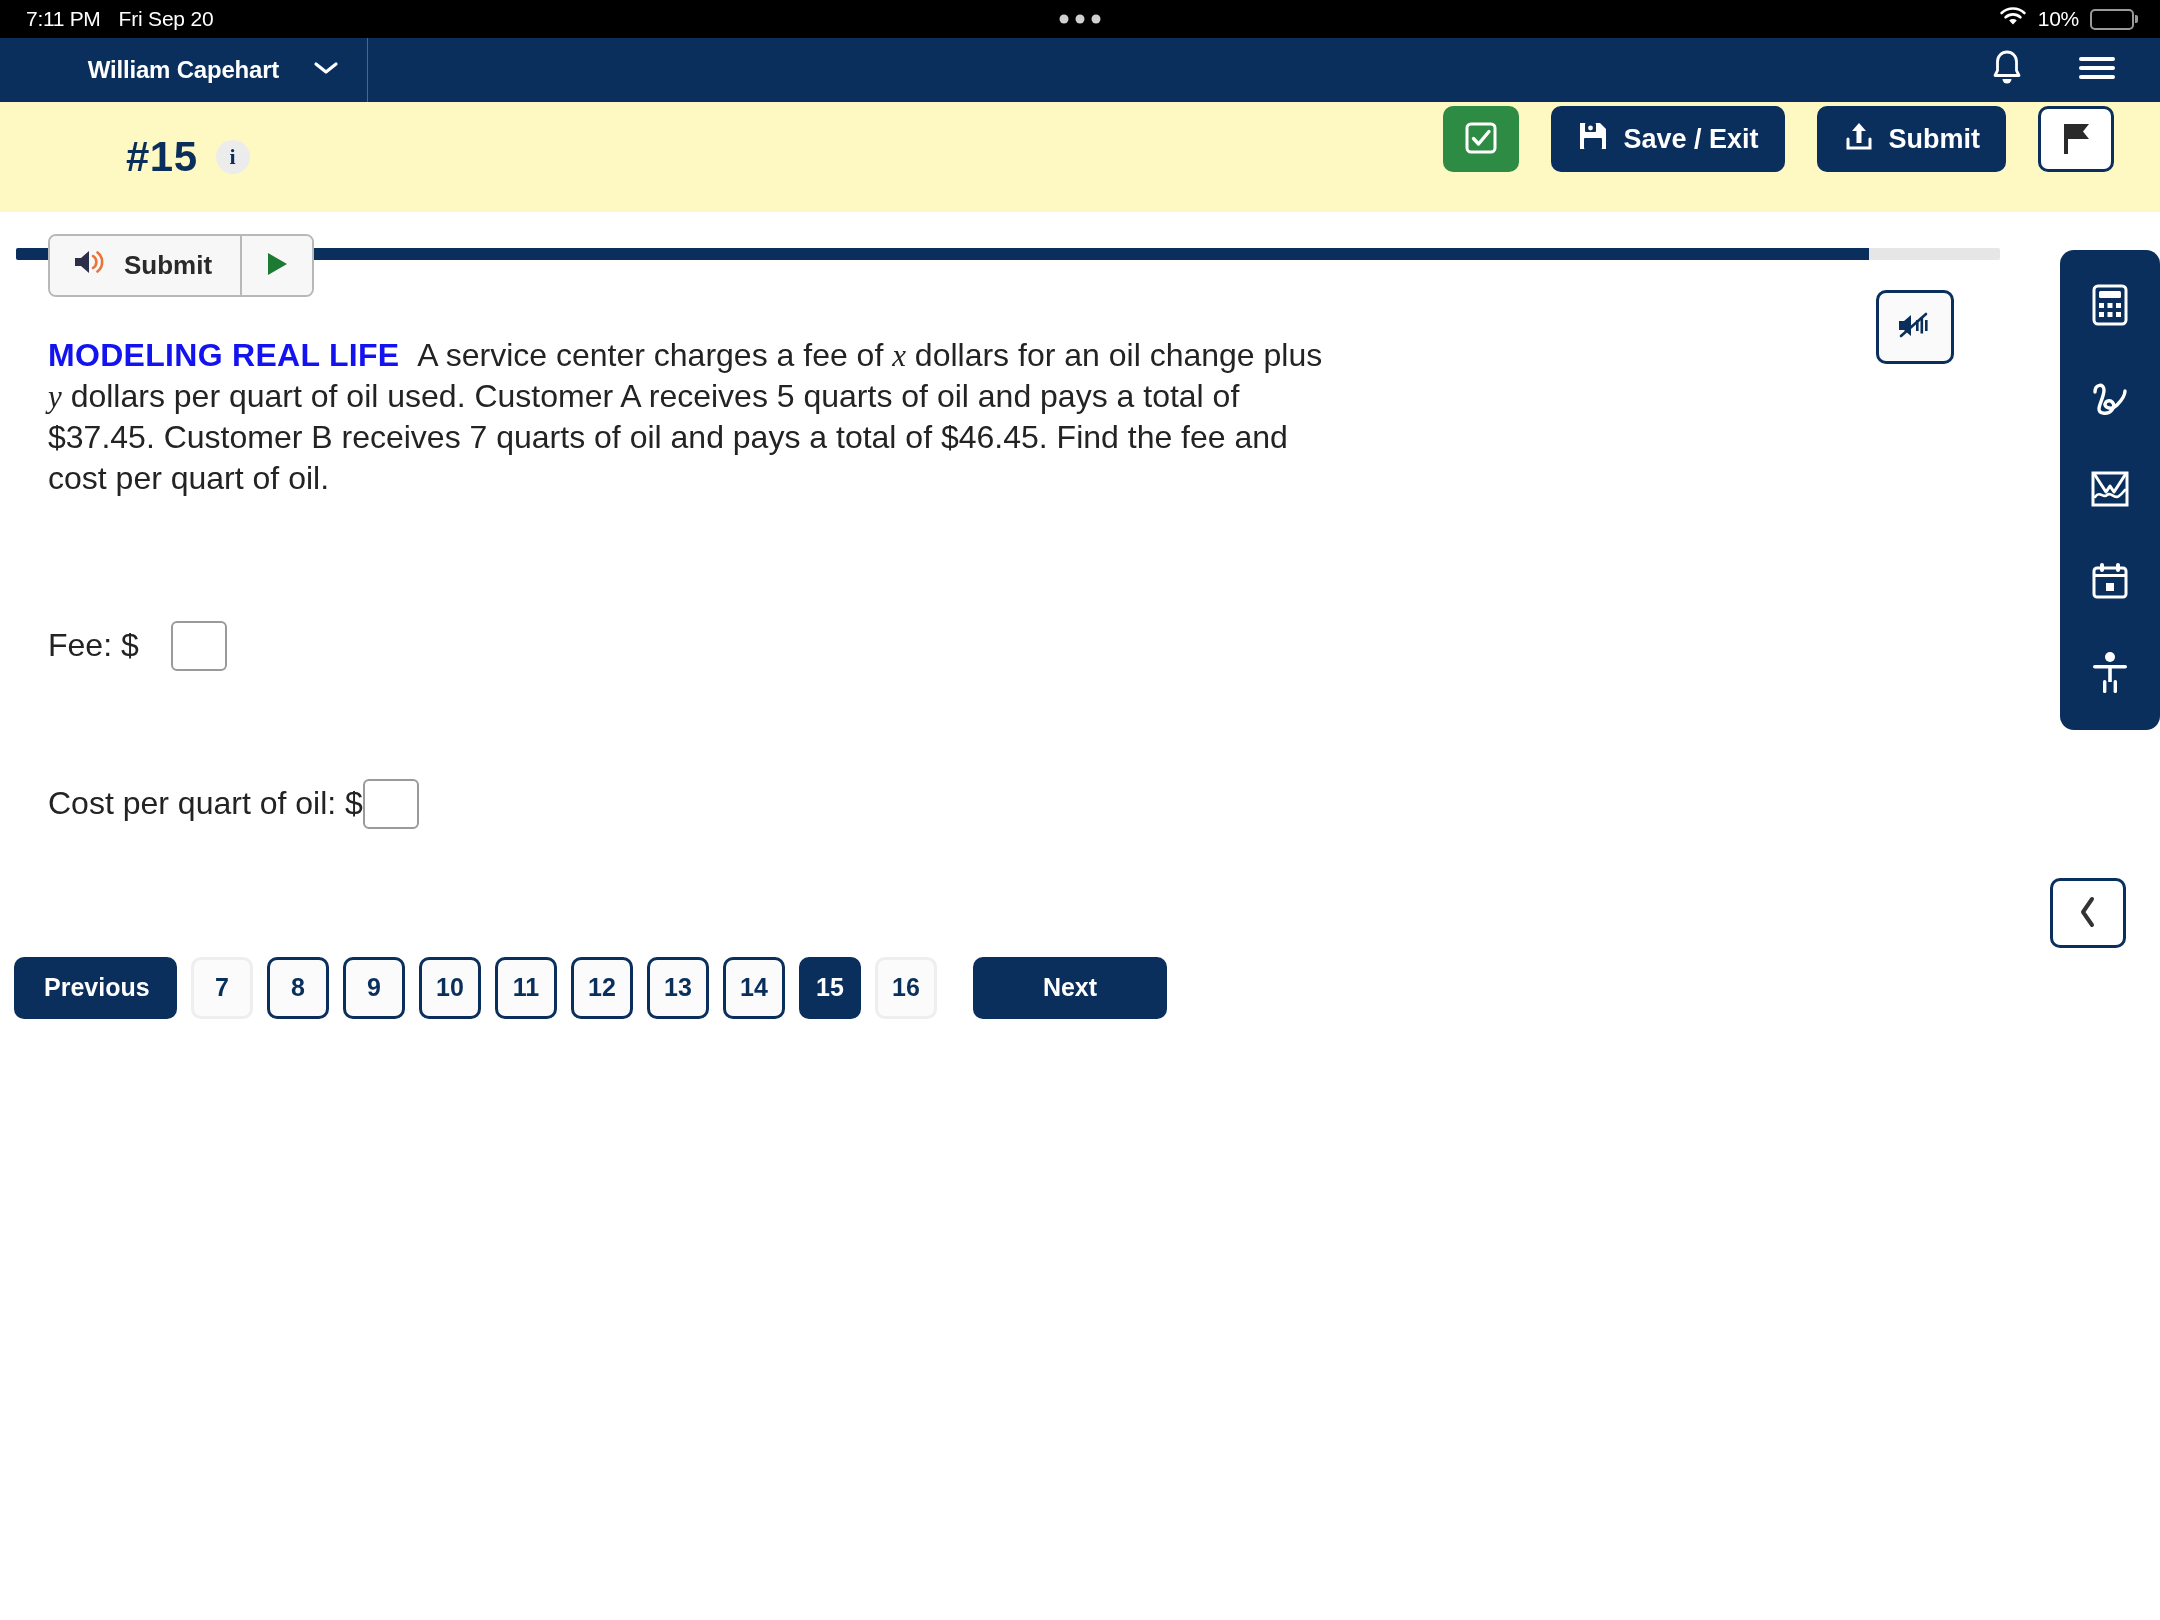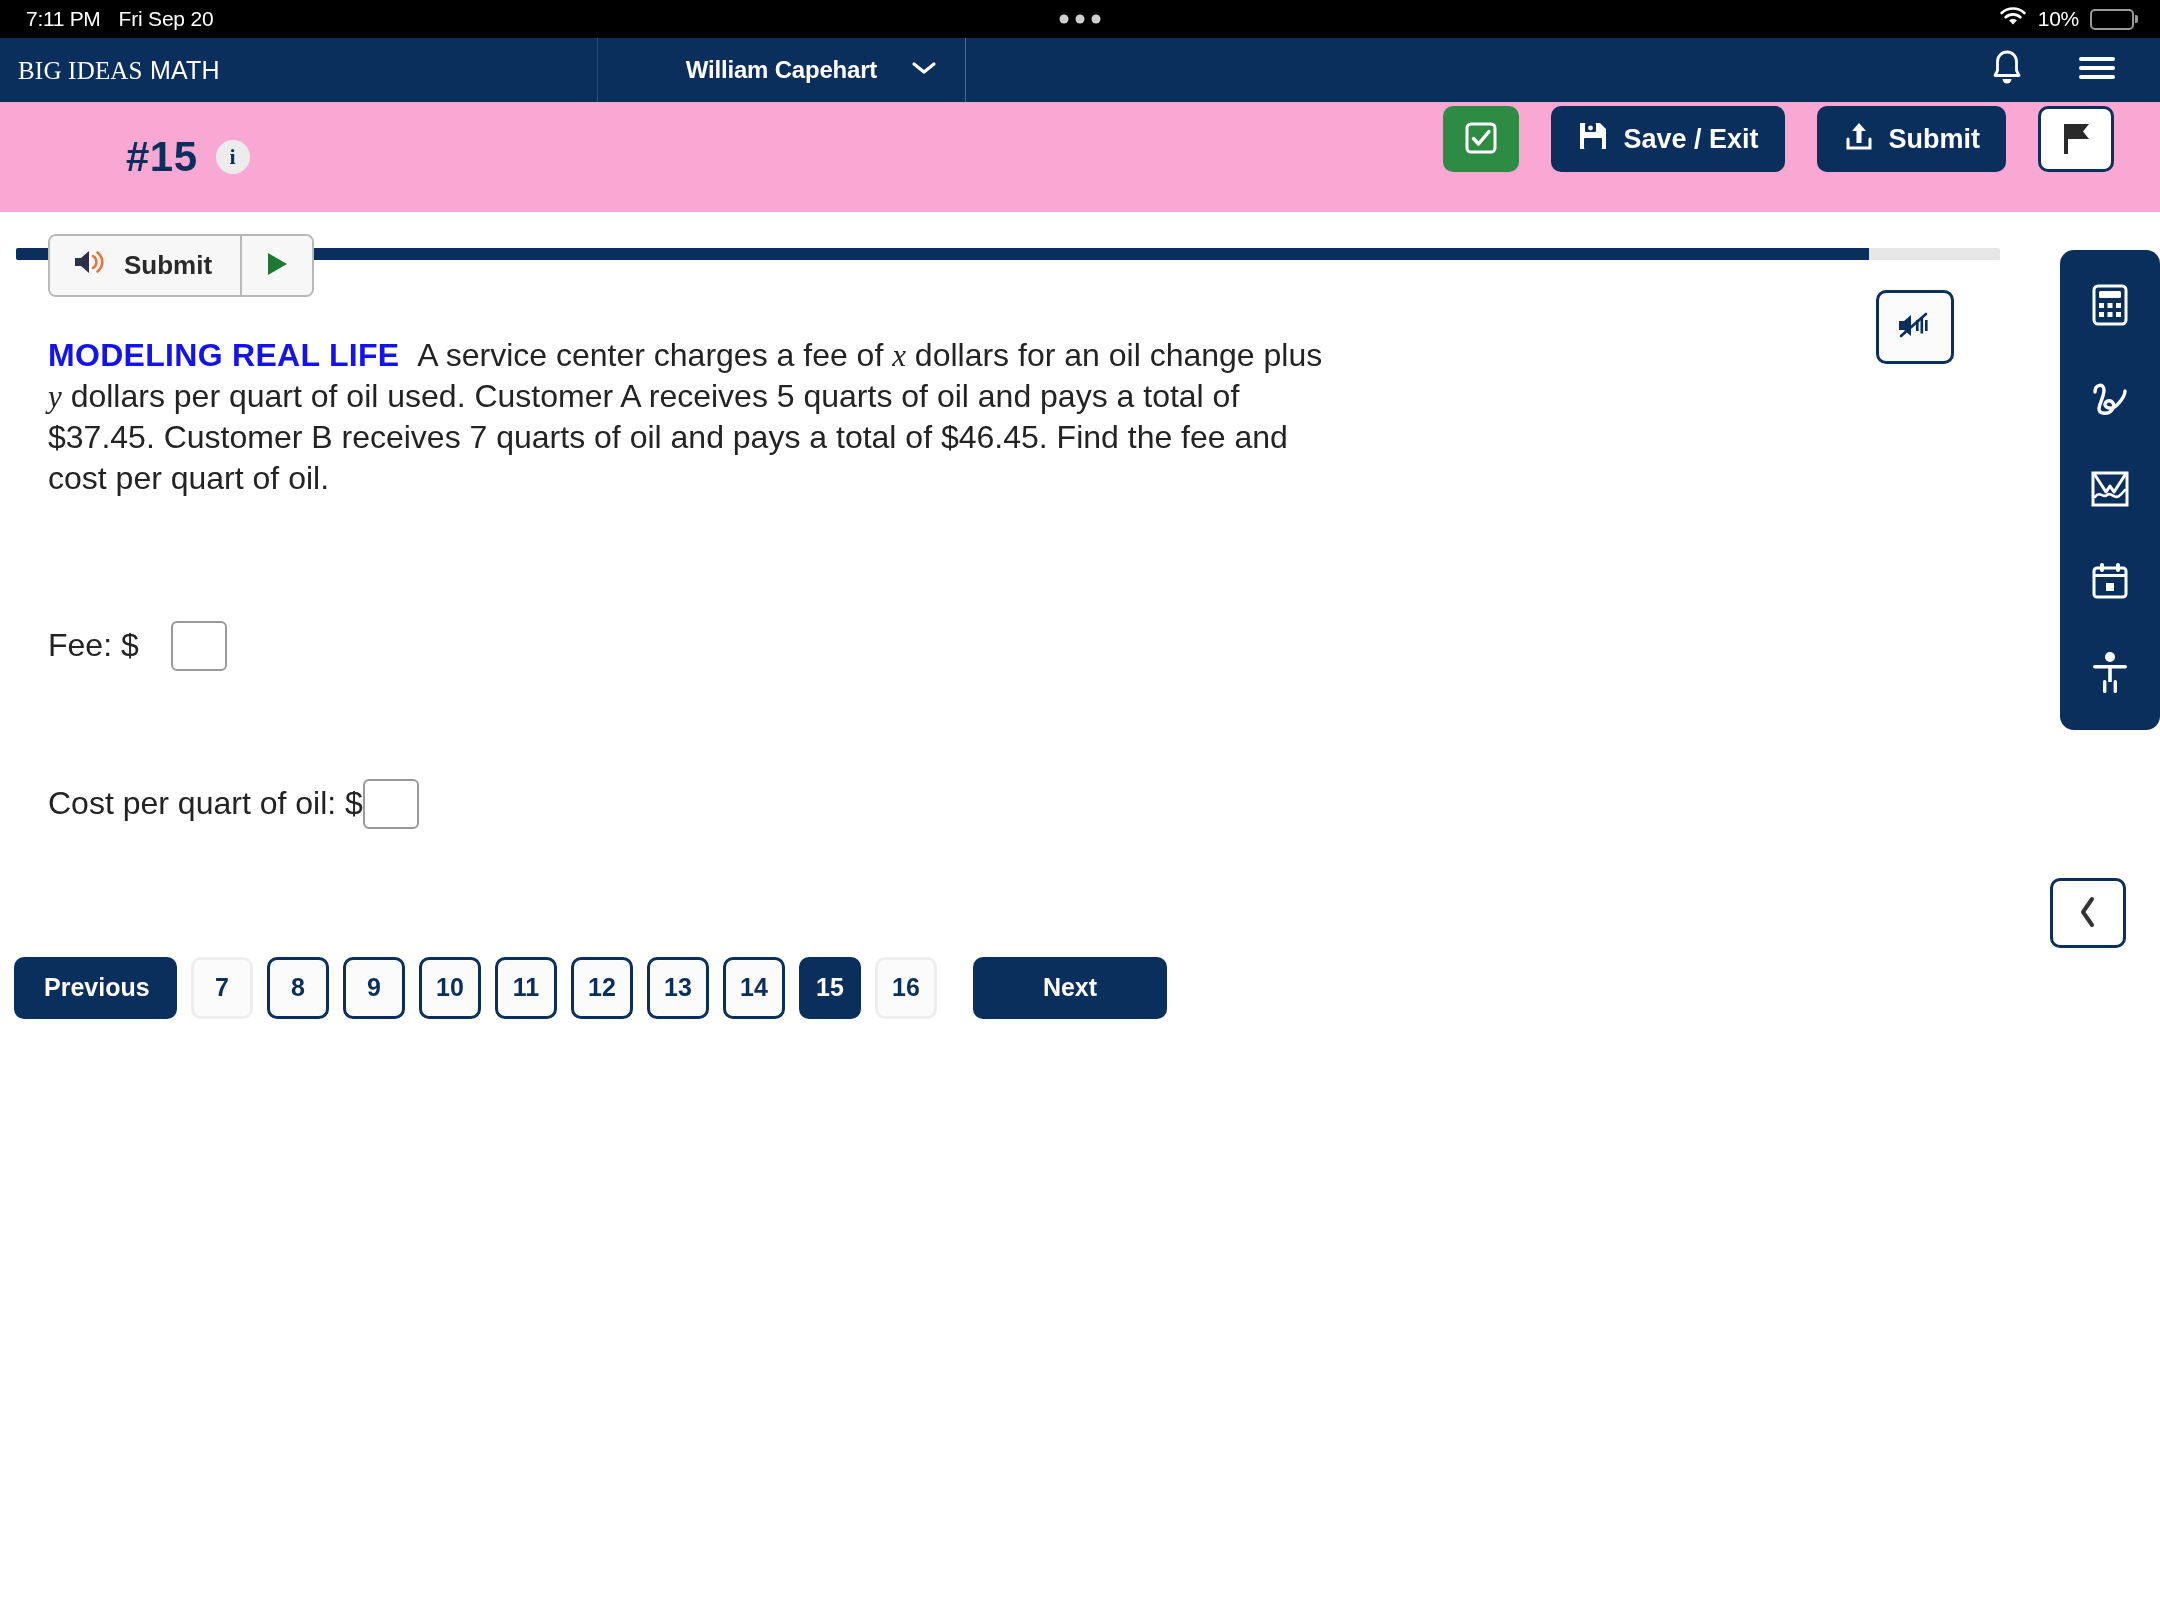--- a/index.html
+++ b/index.html
@@ -110,21 +110,21 @@
     display: flex; align-items: center;
     gap: 50px; padding-right: 42px;
   }
   .hdr-icon { cursor: pointer; display: block; }
 
   
   .qbar {
     height: 110px;
     position: relative;
     display: flex;
-    background: #f9a8d4;
+    background: #fef9c3;
   }
   .qnum-wrap {
     display: flex; align-items: center; gap: 18px;
     margin-left: 126px;
   }
   .qnum {
     font-size: 42px;
     font-weight: bold;
     color: #0a2f5c;
     letter-spacing: 0.5px;
@@ -363,25 +363,20 @@
       </svg>
     </span>
     <span class="battery-pct">10%</span>
     <span class="battery">
       <span class="battery-fill" style="width:10%"></span>
     </span>
   </div>
 </div>
 
 <div class="app-header">
-  <div class="brand">
-    <span class="brand-text">
-      <span class="brand-serif">BIG IDEAS</span><span>&nbsp;</span><span class="brand-sans">MATH</span>
-    </span>
-  </div>
 
   <div class="user-zone">
     <span class="user-name">William Capehart</span>
     <span class="user-caret">
       <svg width="26" height="16" viewBox="0 0 26 16">
         <path d="M3 4 L13 12 L23 4" stroke="#fff" stroke-width="3.2" fill="none" stroke-linecap="round" stroke-linejoin="round"></path>
       </svg>
     </span>
   </div>
 

